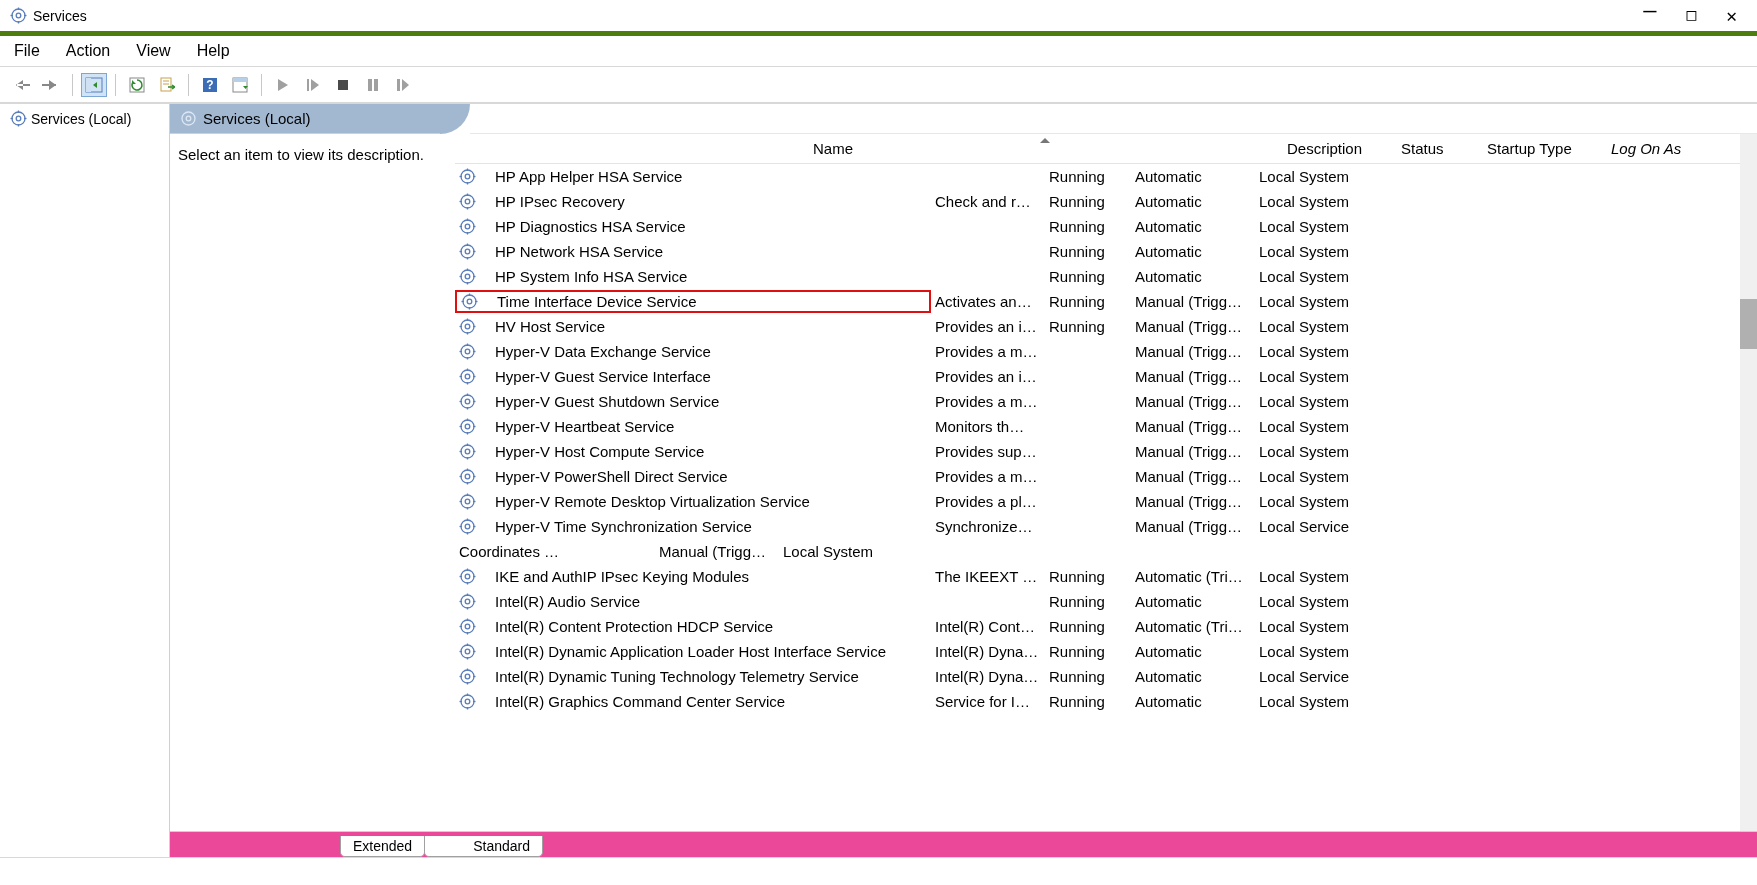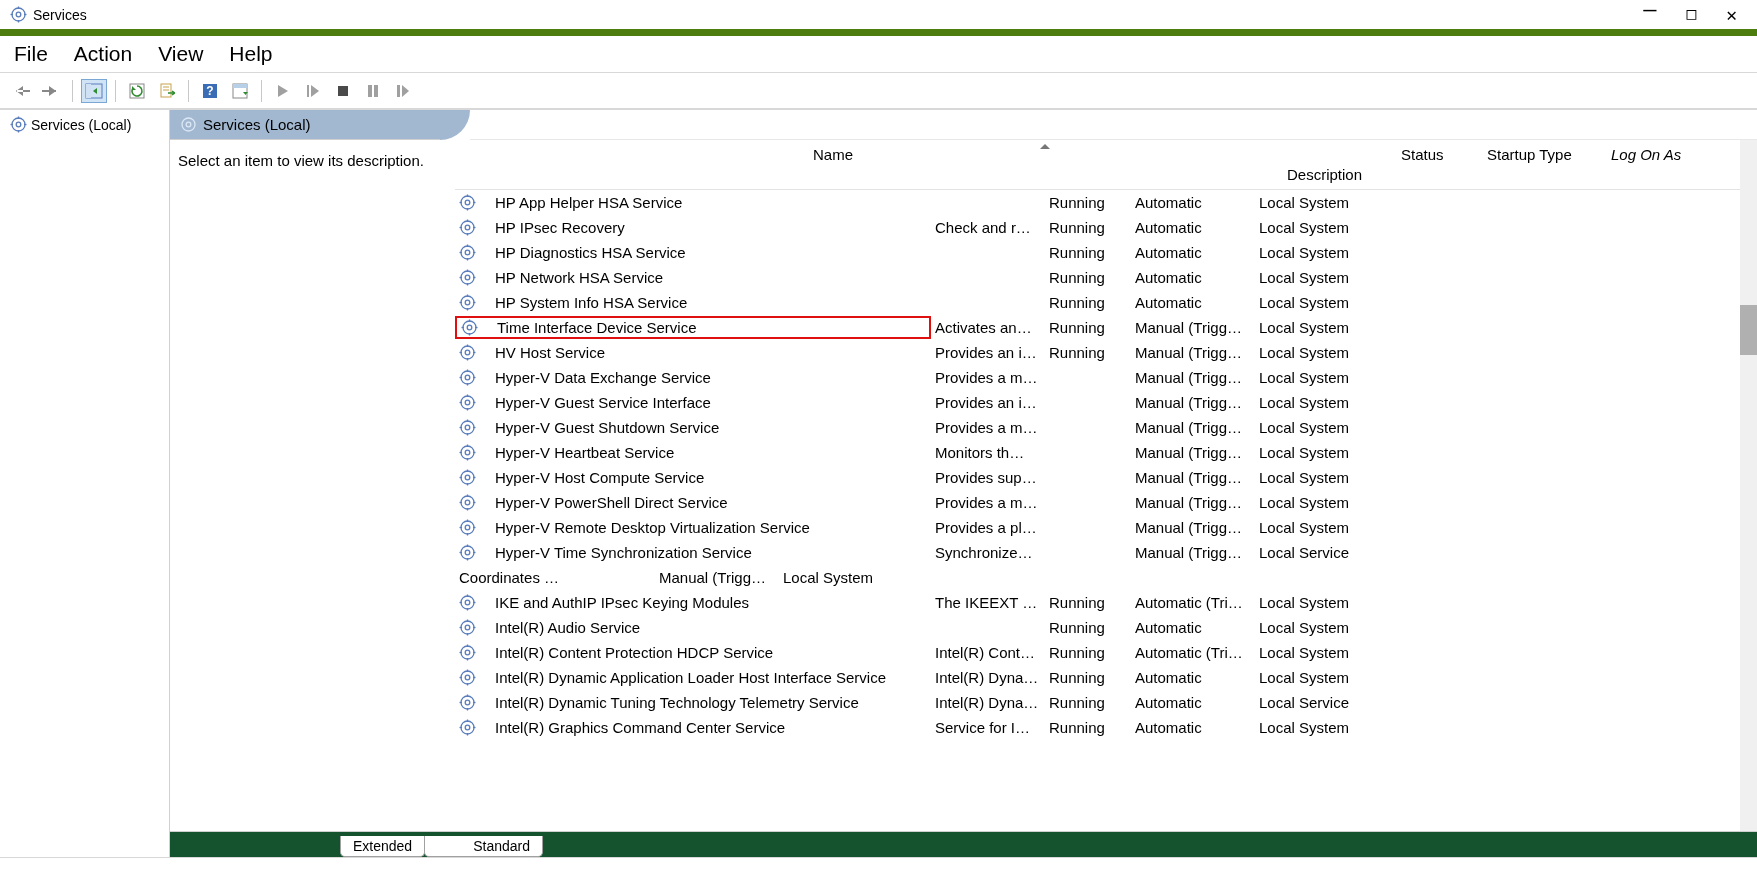--- a/index.html
+++ b/index.html
@@ -1,26 +1,26 @@
 <!DOCTYPE html>
 <html><head>
 <meta charset="utf-8">
 <style>
   * { box-sizing: border-box; margin: 0; padding: 0; }
   body { font-family: "Segoe UI", Tahoma, sans-serif; font-size: 14px; background: #fff; color: #000; width: 1757px; height: 885px; overflow: hidden; display: flex; flex-direction: column; }
 
   
-  .titlebar { display: flex; align-items: center; height: 36px; padding: 0 10px; border-bottom: 7px solid #4d7c0f; }
+  .titlebar { display: flex; align-items: center; height: 36px; padding: 0 10px; border-bottom: 5px solid #4d7c0f; }
   .titlebar .app-icon { margin-right: 6px; }
   .titlebar .title { flex: 1; font-size: 14px; }
   .win-controls { display: flex; gap: 30px; margin-right: 10px; font-family: Consolas, monospace; font-size: 16px; }
   .win-controls span { cursor: pointer; }
 
   
-  .menubar { display: flex; gap: 26px; padding: 6px 14px; font-size: 21px; border-bottom: 1px solid #d8d8d8; }
+  .menubar { display: flex; gap: 26px; padding: 6px 14px; font-size: 16px; border-bottom: 1px solid #d8d8d8; }
   .menubar span { cursor: pointer; }
 
   
   .toolbar { display: flex; align-items: center; gap: 4px; padding: 4px 8px; border-bottom: 1px solid #d8d8d8; height: 36px; }
   .toolbar .sep { width: 1px; height: 22px; background: #c8c8c8; margin: 0 4px; }
   .toolbar .tb-btn { width: 26px; height: 24px; display: flex; align-items: center; justify-content: center; cursor: pointer; border: 1px solid transparent; }
   .toolbar .tb-btn.active { border: 1px solid #7aa7d4; background: #d0e4f5; }
   .toolbar .disabled svg, .toolbar .disabled { color: #a0a0a0; }
 
   
@@ -41,21 +41,21 @@
 
   
   .desc-panel { width: 285px; padding: 12px 8px 8px 8px; font-size: 15px; border-right: 0; }
 
   
   .table-wrap { flex: 1; overflow: hidden; position: relative; display: flex; flex-direction: column; }
   .col-headers { display: flex; border-bottom: 1px solid #e4e4e4; font-size: 15px; justify-content: flex-end; }
   .col-headers .col { padding: 6px 8px 6px 4px; border-right: 0; text-align: left; position: relative; }
   .col-headers .col.sort-asc::after { content: ""; position: absolute; top: 4px; left: 50%; transform: translateX(-50%); width: 0; height: 0; border-left: 5px solid transparent; border-right: 5px solid transparent; border-bottom: 5px solid #777; }
   .col-name { width: 476px; padding-left: 6px !important; }
-  .col-desc { width: 114px; margin-top: 20px; }
+  .col-desc { width: 114px; }
   .col-status { width: 86px; }
   .col-startup { width: 124px; }
   .col-logon { width: 150px; font-style: italic; }
 
   .rows { overflow-y: auto; flex: 1; position: relative; }
   .row { display: flex; align-items: center; height: 25px; font-size: 15px; }
   .row .cell { padding: 1px 4px; white-space: nowrap; overflow: hidden; text-overflow: ellipsis; }
   .row .name-cell { display: flex; align-items: center; gap: 19px; width: 476px; }
   .row .desc-cell { width: 114px; }
   .row .status-cell { width: 86px; }
@@ -67,21 +67,21 @@
 
   
   .gear-icon { width: 17px; height: 17px; display: inline-flex; align-items: center; justify-content: center; }
   .gear-icon svg { width: 17px; height: 17px; }
 
   
   .scroll-stub { position: absolute; right: 0; top: 0; width: 17px; height: 100%; background: #f0f0f0; }
   .scroll-thumb { position: absolute; right: 0; top: 165px; width: 17px; height: 50px; background: #b0b0b0; }
 
   
-  .bottom-tabs { display: flex; align-items: flex-end; padding-left: 170px; height: 26px; border-top: 1px solid #d0d0d0; background: #14532d; font-size: 14px;}
+  .bottom-tabs { display: flex; align-items: flex-end; padding-left: 170px; height: 26px; border-top: 1px solid #d0d0d0; background: #ec4899; font-size: 14px;}
   .btab { padding: 2px 12px; border: 1px solid #a0a0a0; border-top: none; border-bottom-left-radius: 5px; border-bottom-right-radius: 5px; margin-top: -1px; cursor: pointer; position: relative; background: #fff; }
   .btab.active { background: #fff; z-index: 2; box-shadow: 0 1px 0 #fff inset; }
   .btab + .btab { margin-left: -1px; padding-left: 48px; }
 
   
   .statusbar { height: 28px; border-top: 1px solid #d8d8d8; }
 </style>
 </head>
 <body>
 

